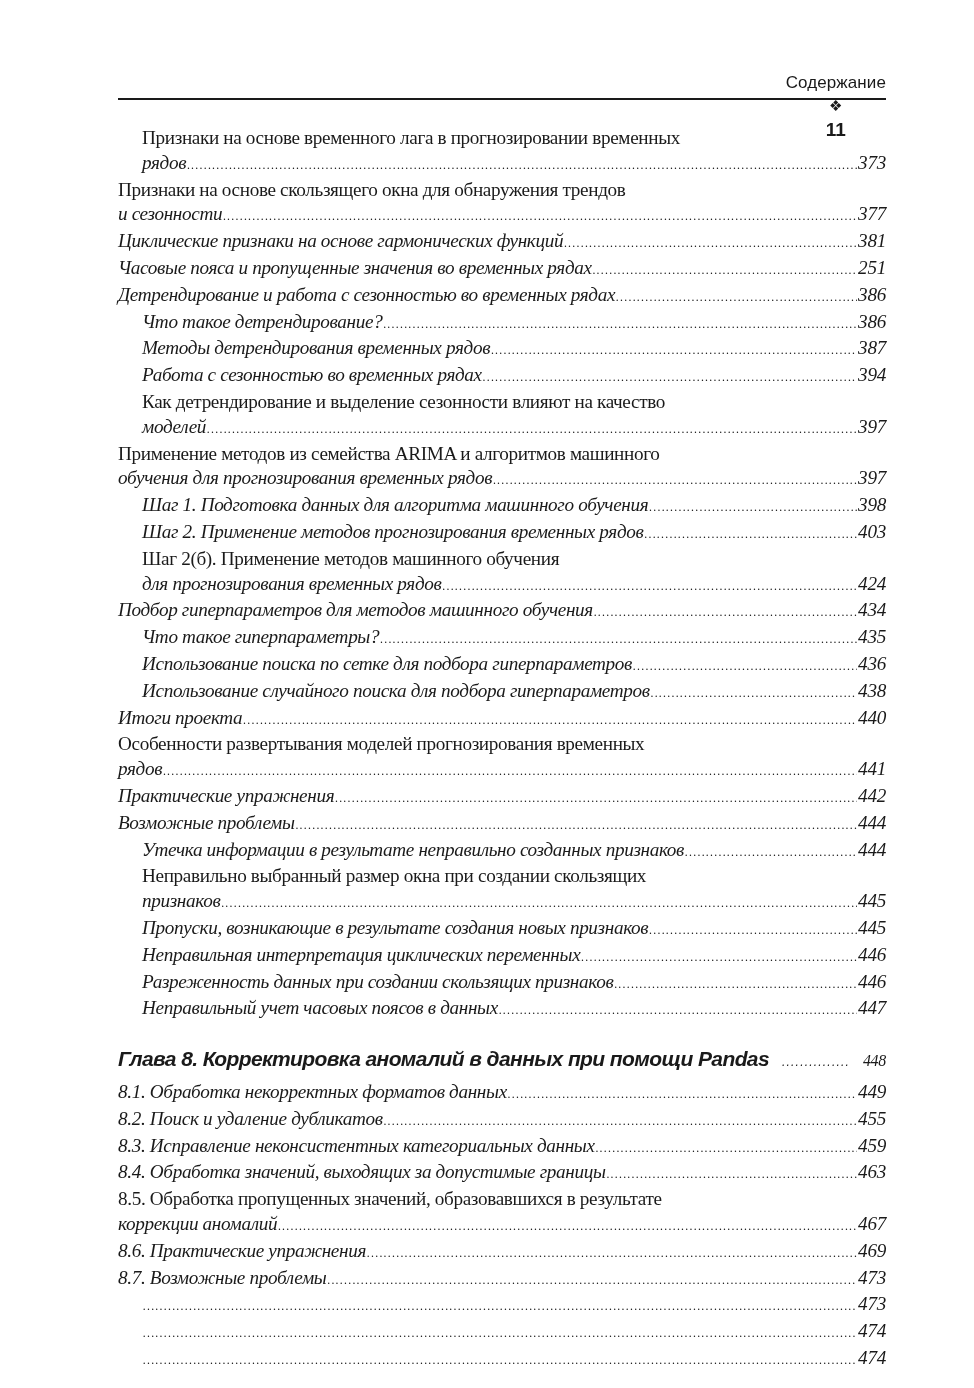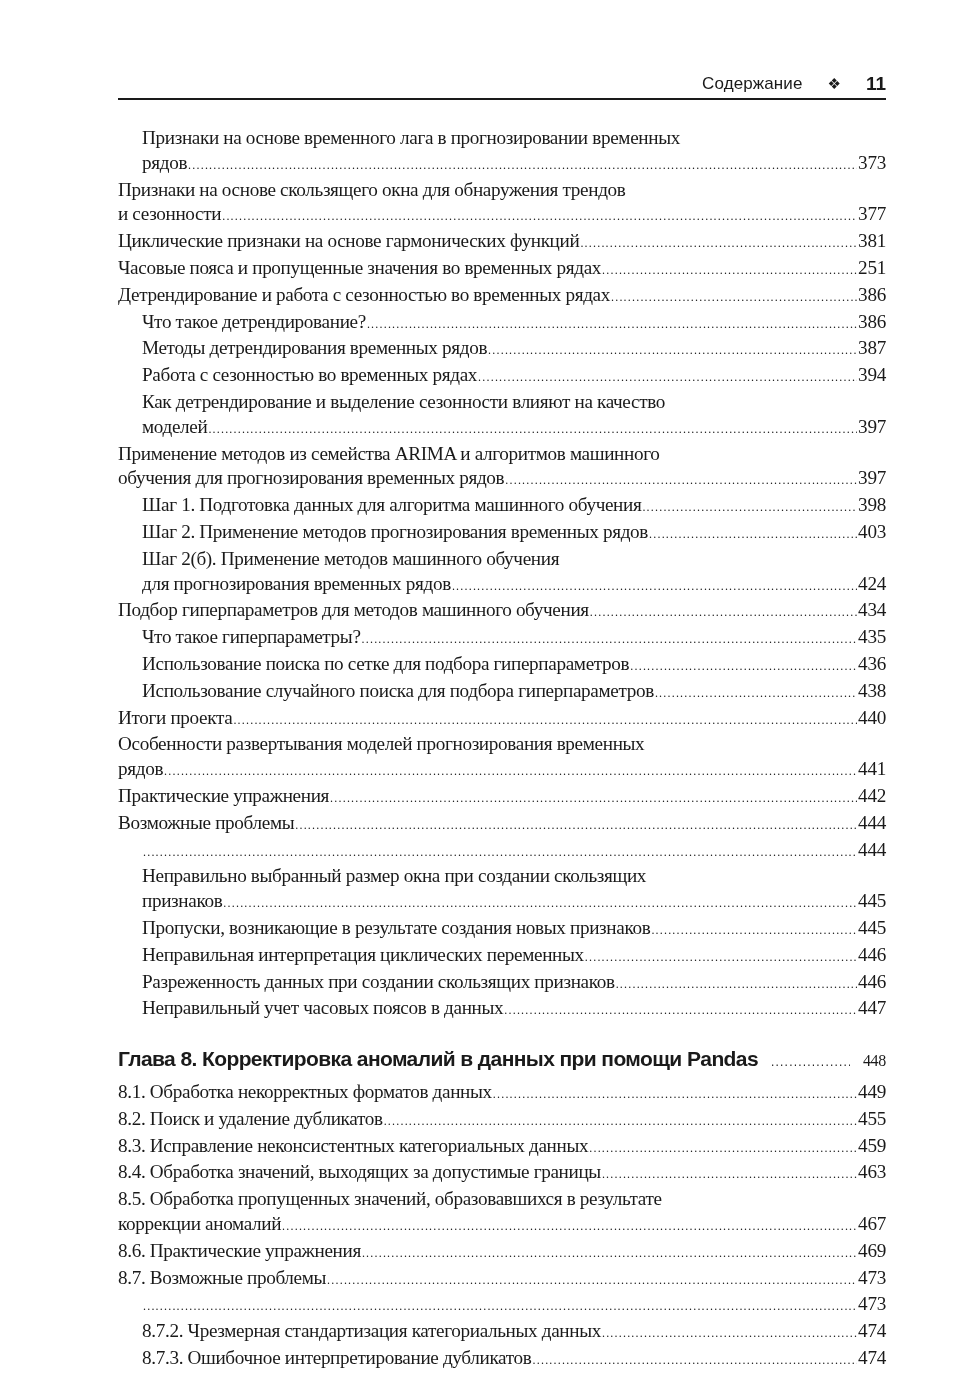--- a/index.html
+++ b/index.html
@@ -1,27 +1,27 @@
 <!DOCTYPE html>
 <html><head>
 <meta charset="utf-8">
 <style>
   html, body { margin: 0; padding: 0; background: #ffffff; }
   body { width: 974px; height: 1388px; position: relative; overflow: hidden;
          font-family: "Liberation Serif", "DejaVu Serif", serif; color: #1a1a1a; }
   .header { position: absolute; left: 118px; top: 70px; width: 768px; height: 28px;
             border-bottom: 2.5px solid #1a1a1a; }
   .header-right { position: absolute; right: 0; top: 3px; font-family: "Liberation Sans", "DejaVu Sans", sans-serif;
-                  font-size: 17px; display: flex; align-items: center; gap: 25px; }
+                  font-size: 17px; display: flex; align-items: center; gap: 4px; flex-direction: column; }
   .header-title { letter-spacing: 0.1px; }
   .header-orn { font-size: 15px; }
   .header-page { font-weight: bold; font-size: 19px; }
   .toc { position: absolute; left: 118px; top: 126px; width: 768px; }
   .entry { font-size: 19.2px; line-height: 24.8px; transform-origin: left; }
-  .row { display: flex; align-items: baseline; }
+  .row { display: flex; align-items: baseline; font-style: italic; }
   .row .title { white-space: nowrap; letter-spacing: -0.35px; }
   .row .dots { flex: 1; overflow: hidden; white-space: nowrap; margin: 0 1px; letter-spacing: 1.2px; font-size: 12px; }
   .row .dots::before { content: "..............................................................................................................................................................................................................................................................................................."; }
   .row .page { white-space: nowrap; letter-spacing: -0.3px; }
   .firstline { white-space: nowrap; letter-spacing: -0.35px; }
   .lvl1 { padding-left: 0; }
   .lvl2 { padding-left: 24px; }
   .lvl3 { padding-left: 24px; }
   .chapter { margin-top: 22px; margin-bottom: 4px; font-family: "Liberation Sans", "DejaVu Sans", sans-serif;
              font-weight: bold; font-size: 21px; line-height: 28px; gap: 12px; }
@@ -190,20 +190,21 @@
       </div>
       <div class="entry lvl1">
         <div class="row">
           <span class="title">Возможные проблемы</span>
           <span class="dots"></span>
           <span class="page">444</span>
         </div>
       </div>
       <div class="entry lvl2">
         <div class="row">
+          <span class="title">Утечка информации в результате неправильно созданных признаков</span>
           <span class="dots"></span>
           <span class="page">444</span>
         </div>
       </div>
       <div class="entry lvl2">
         <div class="firstline">Неправильно выбранный размер окна при создании скользящих</div>
         <div class="row">
           <span class="title">признаков </span>
           <span class="dots"></span>
           <span class="page">445</span>
@@ -295,26 +296,24 @@
         </div>
       </div>
       <div class="entry lvl3">
         <div class="row">
           <span class="dots"></span>
           <span class="page">473</span>
         </div>
       </div>
       <div class="entry lvl3">
         <div class="row">
-          <span class="title">8.7.2. Чрезмерная стандартизация категориальных данных </span>
           <span class="dots"></span>
           <span class="page">474</span>
         </div>
       </div>
       <div class="entry lvl3">
         <div class="row">
-          <span class="title">8.7.3. Ошибочное интерпретирование дубликатов</span>
           <span class="dots"></span>
           <span class="page">474</span>
         </div>
       </div>
     </div>
 </div>
 
 </body></html>

